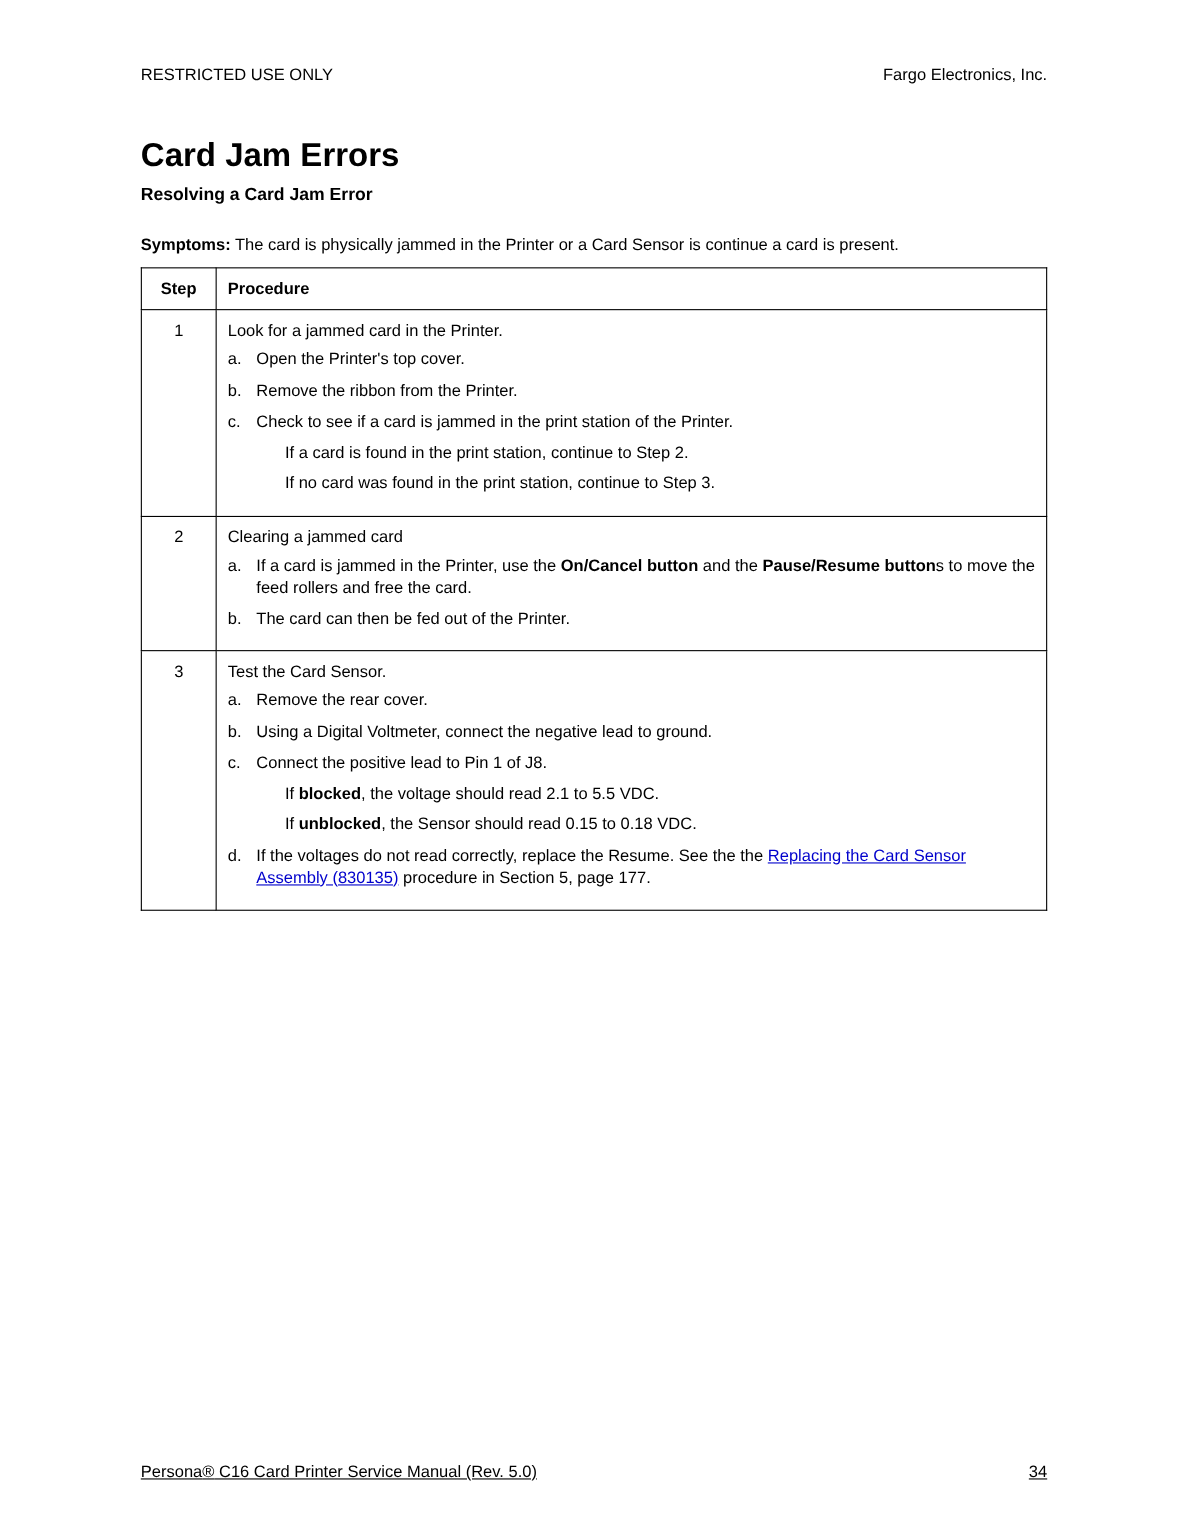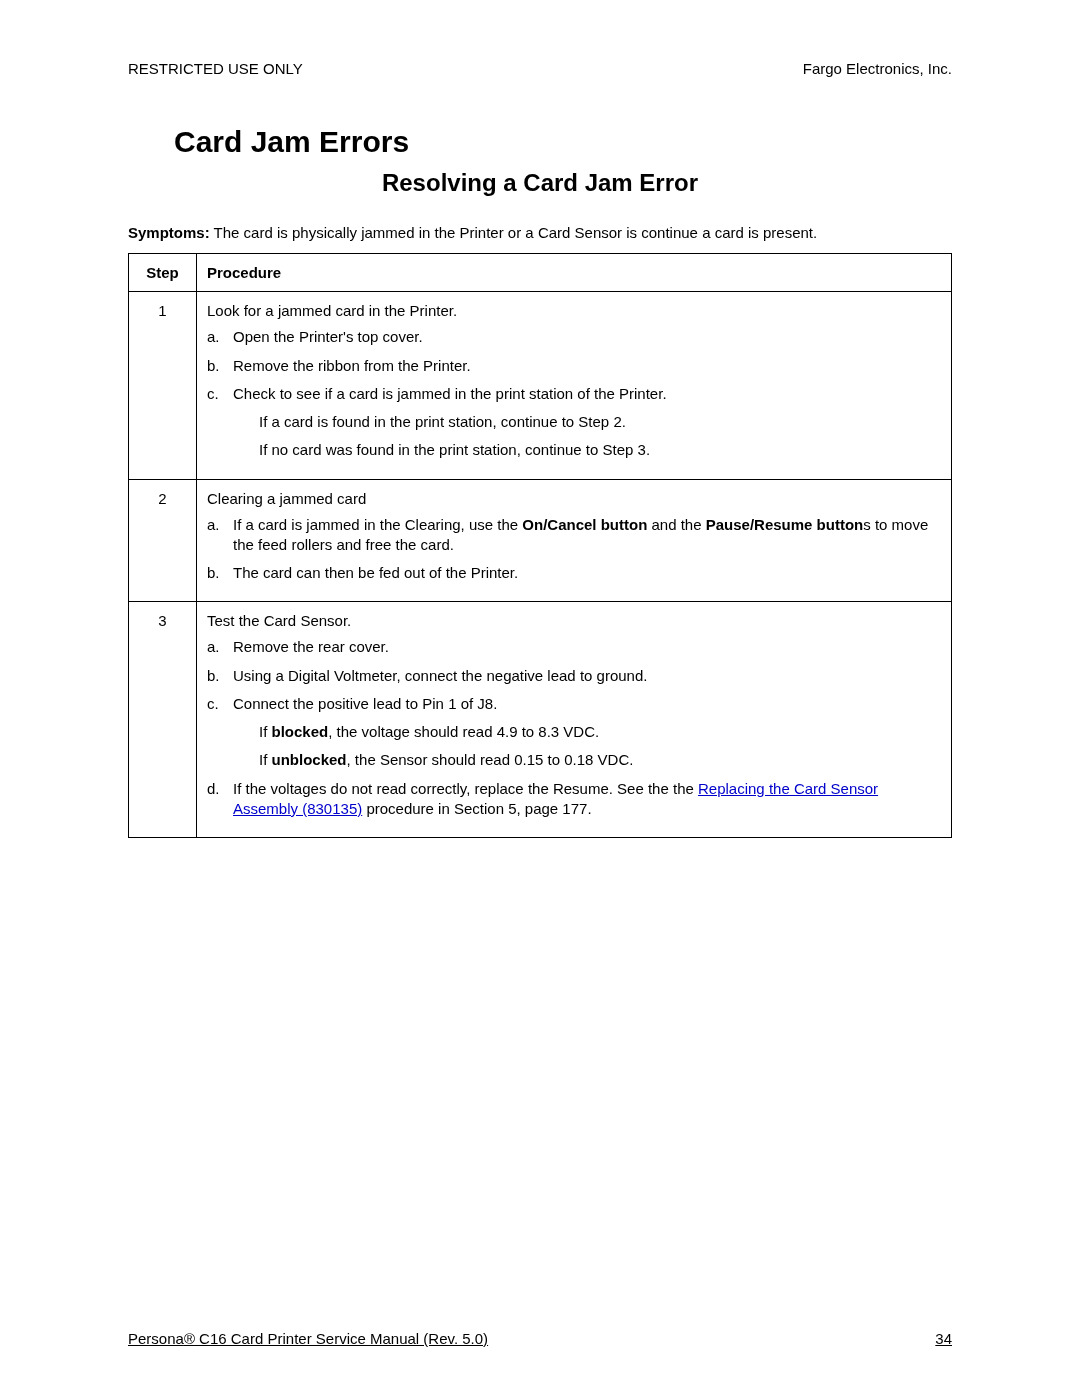--- a/index.html
+++ b/index.html
@@ -14,27 +14,25 @@
     display: flex;
     justify-content: space-between;
     font-size: 15px;
     margin-bottom: 48px;
     text-align: right;
   }
   .h1 {
     font-size: 30px;
     font-weight: bold;
     margin-bottom: 10px;
-    margin-left: 46px;
   }
   .h2 {
-    font-size: 24px;
+    font-size: 16px;
     font-weight: bold;
     margin-bottom: 26px;
-    text-align: center;
   }
   .symptoms {
     font-size: 15px;
     line-height: 1.35;
     margin-bottom: 10px;
   }
   .symptoms .label { font-weight: bold; }
   table.proc {
     border-collapse: collapse;
     width: 100%;
@@ -131,21 +129,21 @@
     </tr>
 
     <tr>
       <td class="step-c">2</td>
       <td>
         <div class="intro">Clearing a jammed card</div>
         <ol class="alpha">
           <li>
             <span class="marker">a.</span>
             <span>
-              <span>If a card is jammed in the Clearing, use the </span><span class="bold">On/Cancel button</span><span> and the </span><span class="bold">Pause/Resume button</span><span>s to move the feed rollers and free the card.</span>
+              <span>If a card is jammed in the Printer, use the </span><span class="bold">On/Cancel button</span><span> and the </span><span class="bold">Pause/Resume button</span><span>s to move the feed rollers and free the card.</span>
             </span>
           </li>
           <li>
             <span class="marker">b.</span>
             <span>The card can then be fed out of the Printer.</span>
           </li>
         </ol>
       </td>
     </tr>
 
@@ -161,21 +159,21 @@
           <li>
             <span class="marker">b.</span>
             <span>Using a Digital Voltmeter, connect the negative lead to ground.</span>
           </li>
           <li>
             <span class="marker">c.</span>
             <span>Connect the positive lead to Pin 1 of J8.</span>
           </li>
         </ol>
         <div class="indent-note">
-          <span>If </span><span class="bold">blocked</span><span>, the voltage should read 4.9 to 8.3 VDC.</span>
+          <span>If </span><span class="bold">blocked</span><span>, the voltage should read 2.1 to 5.5 VDC.</span>
         </div>
         <div class="indent-note">
           <span>If </span><span class="bold">unblocked</span><span>, the Sensor should read 0.15 to 0.18 VDC.</span>
         </div>
         <ol class="alpha">
           <li>
             <span class="marker">d.</span>
             <span>
               <span>If the voltages do not read correctly, replace the Resume. See the the </span><a href="#" class="xref">Replacing the Card Sensor Assembly (830135)</a><span> procedure in Section 5, page 177.</span>
             </span>

